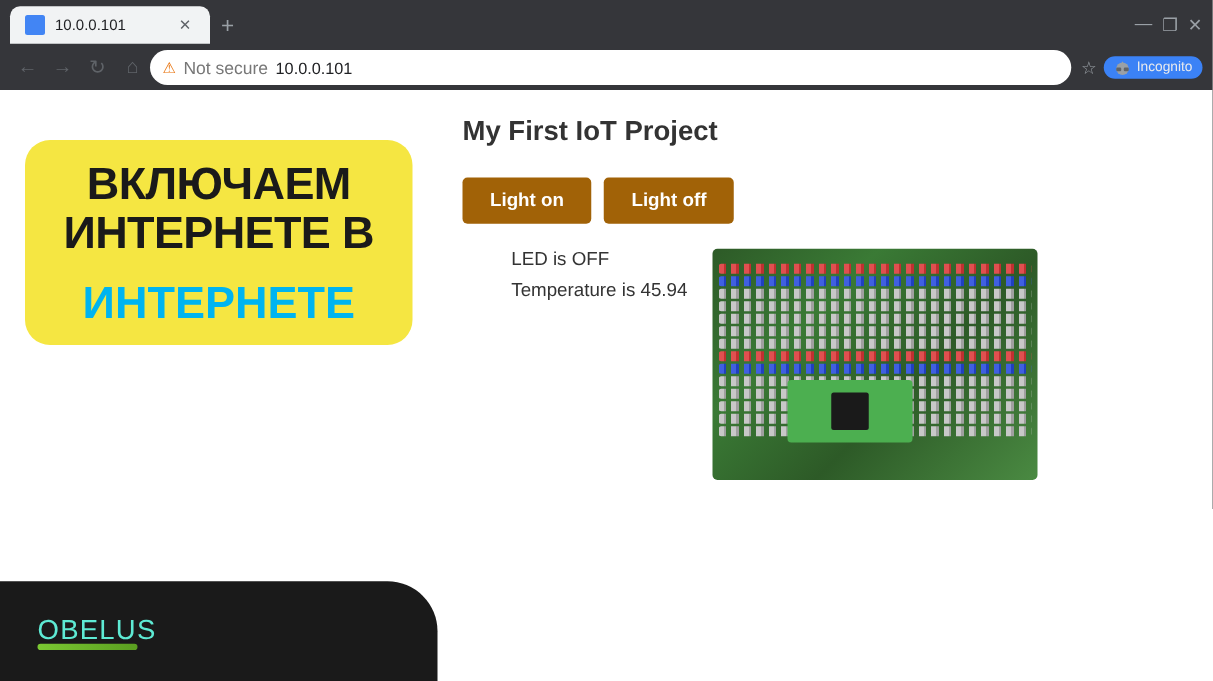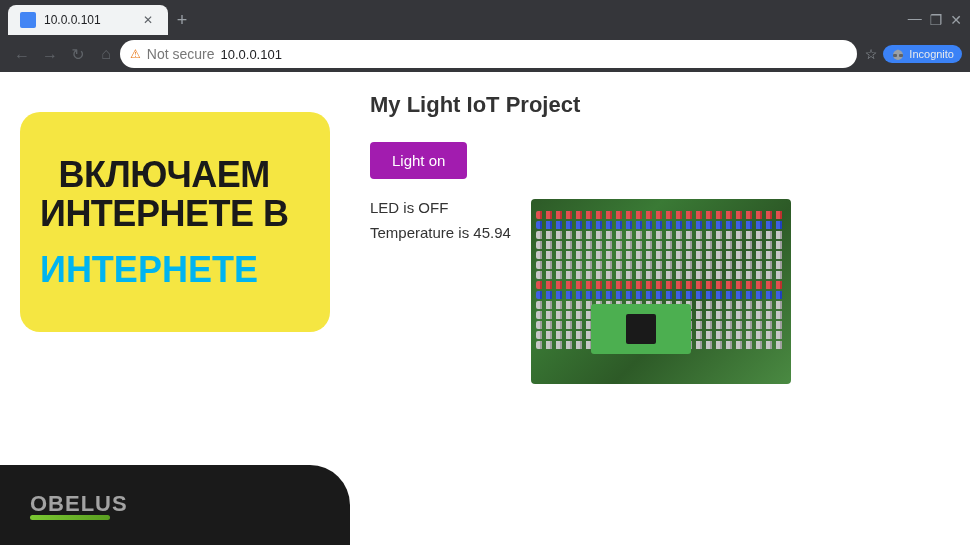--- a/index.html
+++ b/index.html
@@ -97,26 +97,26 @@
       position: relative;
       overflow: hidden;
     }
 
     
     .yellow-card {
       position: absolute;
       left: 20px;
       top: 40px;
       width: 310px;
-      height: 220px;
+      height: 164px;
       background: #f5e642;
       border-radius: 20px;
       display: flex;
       flex-direction: column;
-      align-items: flex-start;
+      align-items: center;
       justify-content: center;
       padding: 20px;
     }
 
     .yellow-card-title {
       font-size: 36px;
       font-weight: 900;
       color: #1a1a1a;
       text-align: center;
       line-height: 1.1;
@@ -148,45 +148,46 @@
       text-align: left;
     }
 
     .btn-row {
       display: flex;
       gap: 10px;
       margin-bottom: 20px;
     }
 
     .btn-green {
-      background: #a21caf;
+      background: #a16207;
       color: #fff;
       border: none;
       border-radius: 4px;
       padding: 10px 22px;
       font-size: 15px;
-      font-weight: 400;
+      font-weight: 700;
       cursor: pointer;
     }
 
     .status-section {
       display: flex;
       gap: 20px;
       align-items: flex-start;
     }
 
     .status-text-block {
       display: flex;
       flex-direction: column;
       gap: 8px;
     }
 
     .status-line {
       font-size: 15px;
       color: #333;
+      margin-left: 39px;
     }
 
     
     .board-image {
       width: 260px;
       height: 185px;
       background: linear-gradient(135deg, #2d5a27 0%, #3a7a35 30%, #2d5a27 60%, #4a8a42 100%);
       border-radius: 4px;
       position: relative;
       overflow: hidden;
@@ -250,22 +251,22 @@
     }
 
     .obelus-logo {
       display: flex;
       flex-direction: column;
       align-items: flex-start;
     }
 
     .obelus-text {
       font-size: 22px;
-      font-weight: 700;
-      color: #a3a3a3;
+      font-weight: 400;
+      color: #5eead4;
       letter-spacing: 1px;
     }
 
     .obelus-underline {
       width: 80px;
       height: 5px;
       background: linear-gradient(90deg, #7bc832, #5a9e20);
       border-radius: 3px;
       margin-top: -2px;
     }
@@ -385,24 +386,25 @@
 
   <div class="yellow-card">
     <div class="yellow-card-title">
       <span>ВКЛЮЧАЕМ</span><br>
       <span>ИНТЕРНЕТЕ В</span>
     </div>
     <div class="yellow-card-subtitle">ИНТЕРНЕТЕ</div>
   </div>
 
   <div class="iot-section">
-    <h1 class="iot-title">My Light IoT Project</h1>
+    <h1 class="iot-title">My First IoT Project</h1>
 
     <div class="btn-row">
       <button class="btn-green">Light on</button>
+      <button class="btn-green">Light off</button>
     </div>
 
     <div class="status-section">
       <div class="status-text-block">
         <span class="status-line">LED is OFF</span>
         <span class="status-line">Temperature is 45.94</span>
       </div>
 
       <div class="board-image">
         <div class="breadboard-rows">

